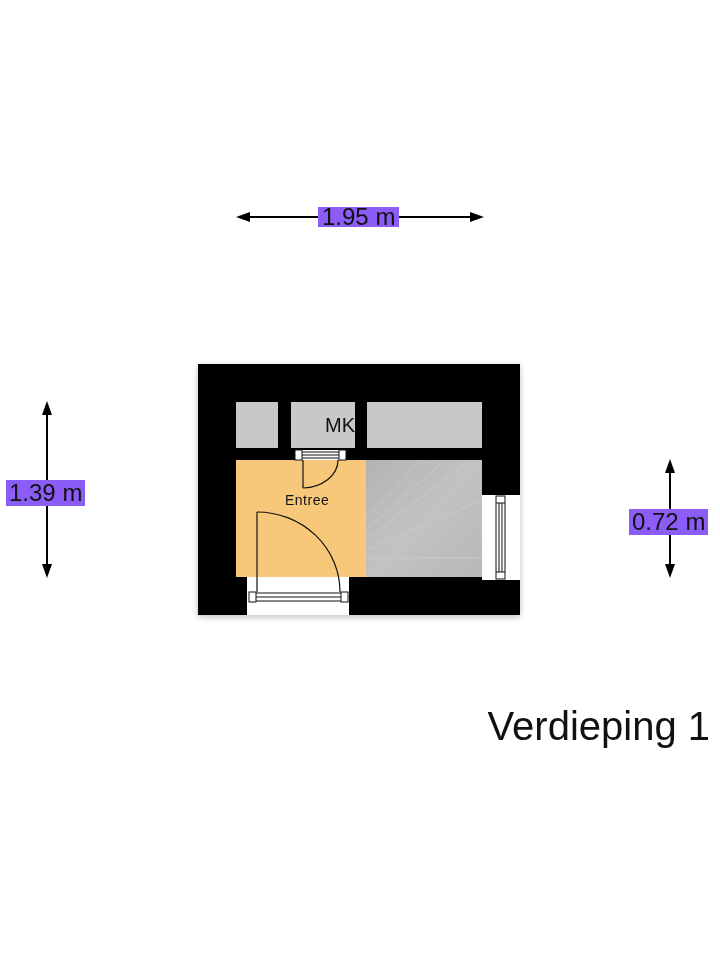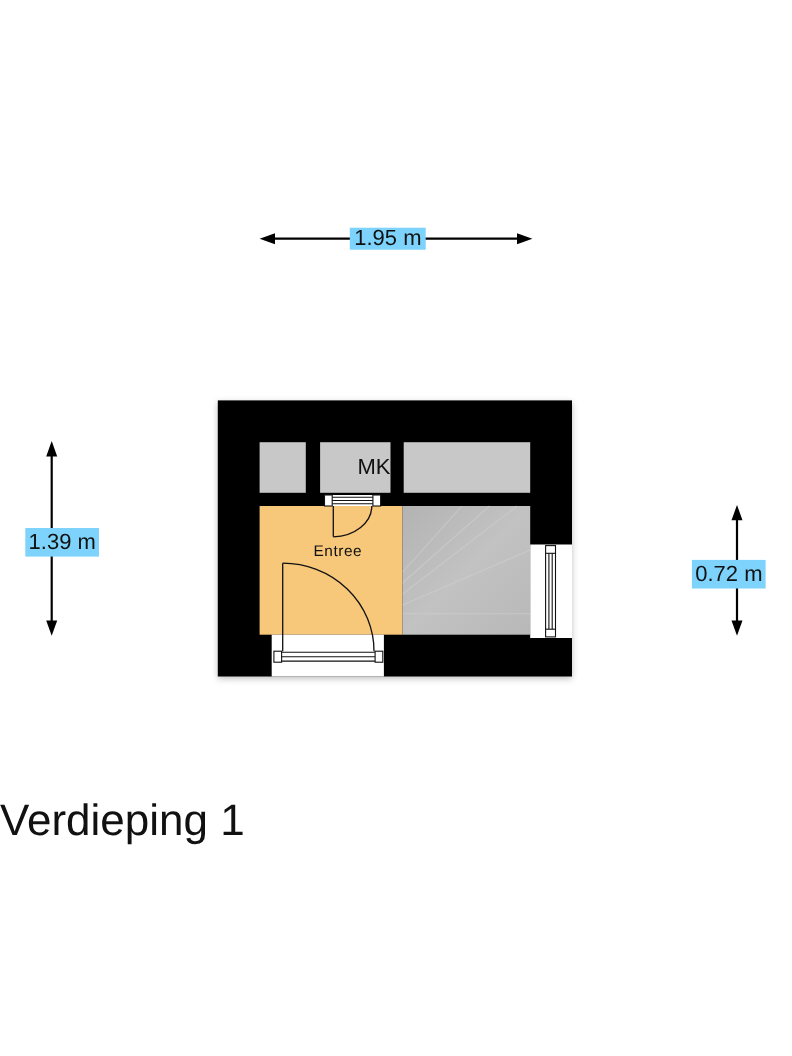--- a/index.html
+++ b/index.html
@@ -1,18 +1,18 @@
 <!DOCTYPE html>
 <html><head>
 <meta charset="utf-8">
 <style>
   html, body { margin:0; padding:0; background:#ffffff; }
   body { width:720px; height:960px; position:relative; overflow:hidden; font-family:"Liberation Sans", sans-serif; color:#111; }
   .abs { position:absolute; }
-  .dim-text { font-size:20px; line-height:20px; white-space:nowrap; background:#7dd3fc; padding:0 4px; }
+  .dim-text { font-size:24px; line-height:20px; white-space:nowrap; background:#8b5cf6; padding:0 4px; }
   .title { font-size:40px; line-height:44px; }
   svg { position:absolute; left:0; top:0; }
 </style>
 </head>
 <body>
 
 <svg width="720" height="960" viewBox="0 0 720 960">
   <defs>
     <linearGradient id="stairGrad" x1="0" y1="0" x2="1" y2="1">
       <stop offset="0" stop-color="#b3b3b3"></stop>
@@ -92,16 +92,16 @@
     <line x1="670" y1="465" x2="670" y2="572"></line>
     <polygon points="670,459 665,473 675,473" stroke="none"></polygon>
     <polygon points="670,578 665,564 675,564" stroke="none"></polygon>
   </g>
 </svg>
 
 <div class="abs" style="left:291px; top:414px; width:64px; text-align:right; font-size:20px; line-height:22px;">MK</div>
 <div class="abs" style="left:285px; top:488px; font-size:14px; line-height:24px; letter-spacing:0.5px;">Entree</div>
 
 <div class="abs dim-text" style="left:318px; top:207px;">1.95 m</div>
-<div class="abs dim-text" style="left:23px; top:480px; padding:3px 3px;">1.39 m</div>
+<div class="abs dim-text" style="left:6px; top:480px; padding:3px 3px;">1.39 m</div>
 <div class="abs dim-text" style="left:629px; top:509px; padding:3px 3px;">0.72 m</div>
 
-<div class="abs title" style="left:0; top:724px; width:710px; text-align:left;">Verdieping 1</div>
+<div class="abs title" style="left:0; top:704px; width:710px; text-align:right;">Verdieping 1</div>
 
 </body></html>

